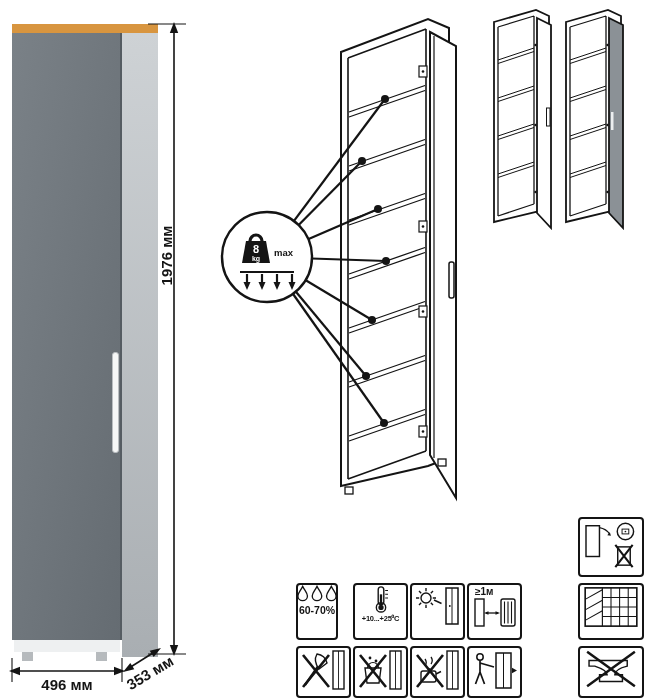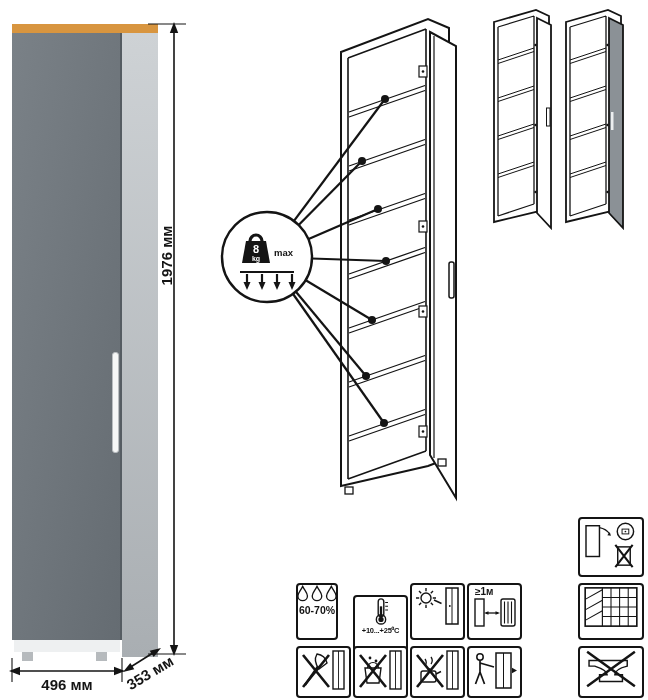--- a/index.html
+++ b/index.html
@@ -158,21 +158,21 @@
     <svg width="42" height="18" viewBox="0 0 44 18">
       <g stroke="currentColor" stroke-width="1.4" fill="none">
         <path d="M7,1 C4.4,6 2,8 2,11 a5,5 0 0 0 10,0 C12,8 9.6,6 7,1 Z"></path>
         <path d="M22,1 C19.4,6 17,8 17,11 a5,5 0 0 0 10,0 C27,8 24.6,6 22,1 Z"></path>
         <path d="M37,1 C34.4,6 32,8 32,11 a5,5 0 0 0 10,0 C42,8 39.6,6 37,1 Z"></path>
       </g>
     </svg>
     <div class="cell-label">60-70%</div>
   </div>
 
-  <div class="cell" style="left:353px;top:583px;width:55px;height:57px;margin-top:12px;">
+  <div class="cell" style="left:353px;top:583px;width:55px;height:57px;">
     <svg width="20" height="28" viewBox="0 0 20 30">
       <g stroke="currentColor" fill="none">
         <rect x="7" y="2" width="6" height="19" rx="3" stroke-width="1.5"></rect>
         <circle cx="10" cy="24" r="5" stroke-width="1.5"></circle>
         <path d="M10,10 V21" stroke-width="2.5"></path>
         <path d="M14.5,6 h3 M14.5,10 h3 M14.5,14 h3" stroke-width="1.1"></path>
       </g>
       <circle cx="10" cy="24" r="2.8" fill="currentColor"></circle>
     </svg>
     <div class="cell-label small">+10...+25⁰С</div>

